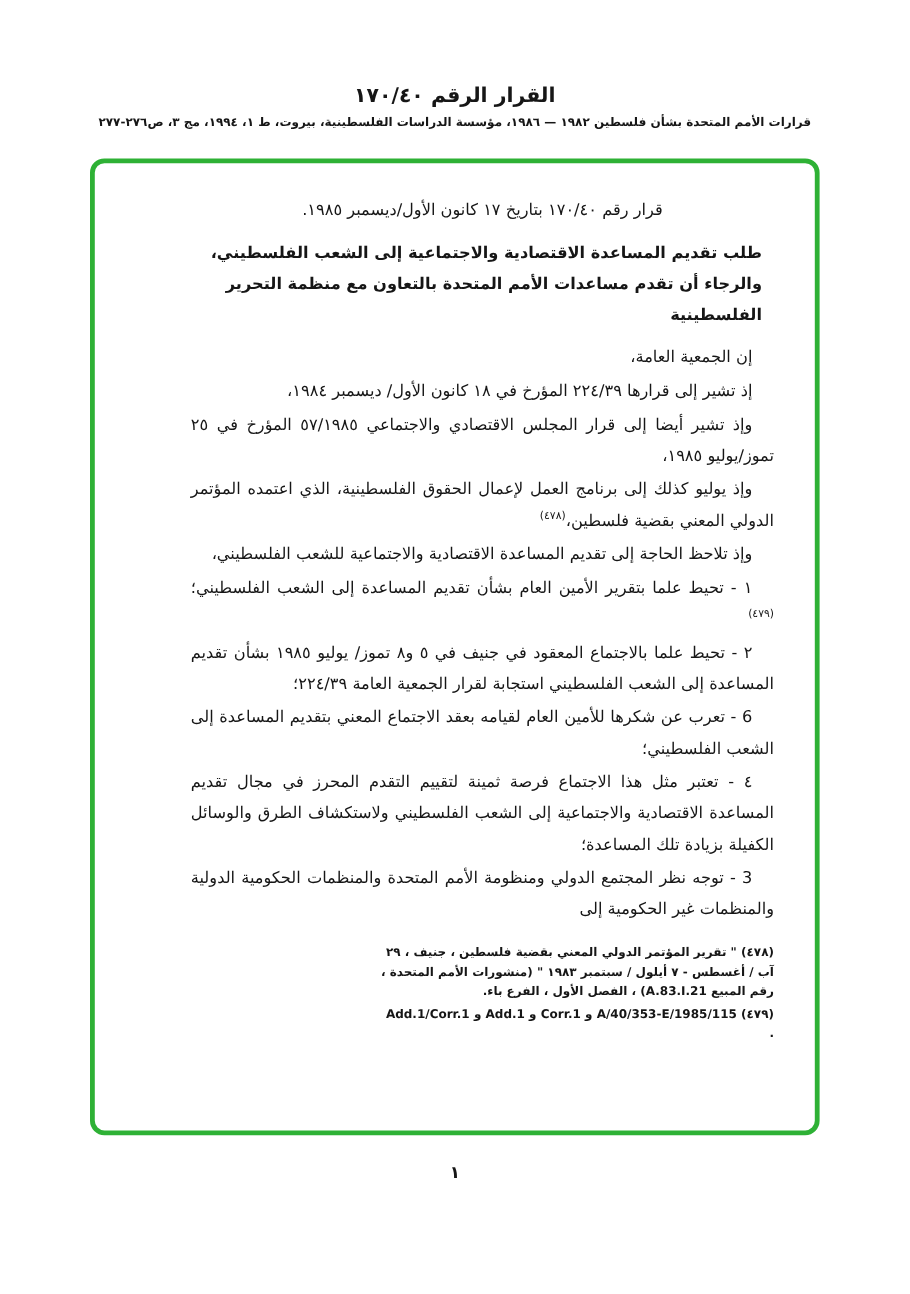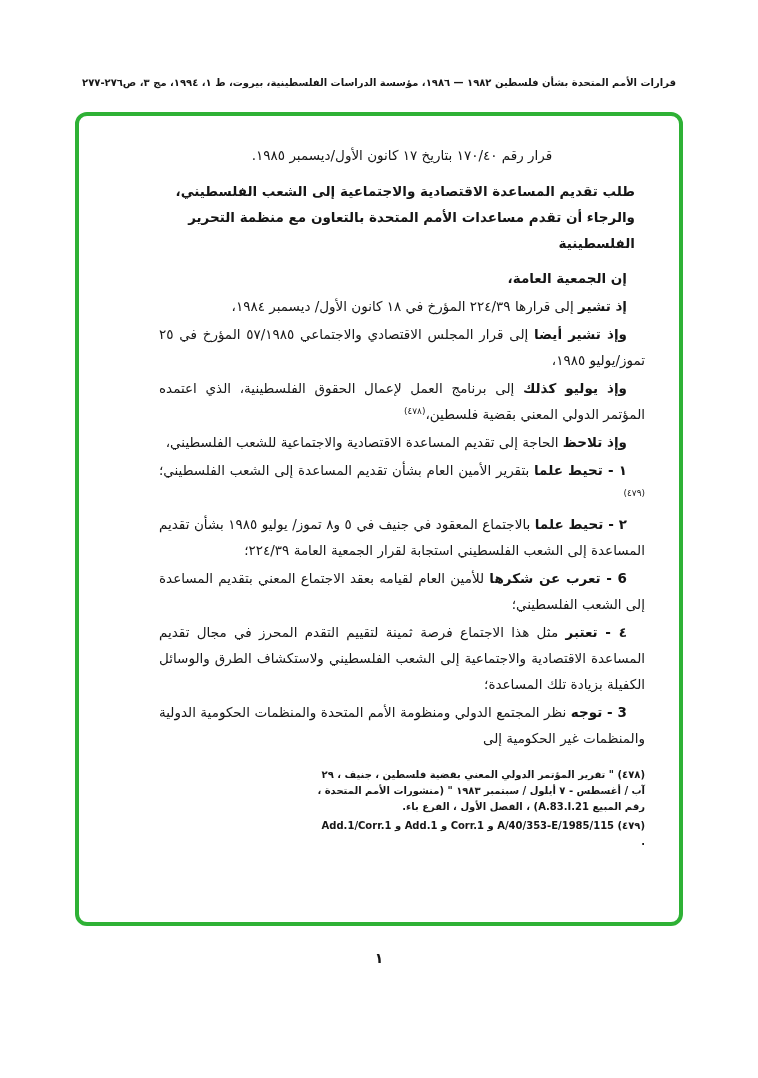--- a/index.html
+++ b/index.html
@@ -55,21 +55,21 @@
     margin-bottom: 9px;
     padding: 0 10px;
   }
   .para {
     font-size: 13.5px;
     line-height: 26px;
     text-align: justify;
     text-indent: 18px;
     margin-bottom: 2px;
   }
-  .para b { font-weight: bold; }
+  .para b { font-weight: normal; }
   sup.note {
     font-size: 9px;
     font-weight: normal;
     vertical-align: super;
     line-height: 0;
   }
   .footnotes {
     margin-top: 16px;
     text-align: right;
   }
@@ -89,20 +89,21 @@
     font-weight: bold;
     direction: rtl;
   }
 </style>
 </head>
 <body>
 
 <div class="page">
 
   <div class="doc-header">
+    <div class="doc-title">القرار الرقم ١٧٠/٤٠</div>
     <div class="doc-source">قرارات الأمم المتحدة بشأن فلسطين ١٩٨٢ — ١٩٨٦، مؤسسة الدراسات الفلسطينية، بيروت، ط ١، ١٩٩٤، مج ٣، ص٢٧٦-٢٧٧</div>
   </div>
 
   <div class="green-box">
 
     <p class="date-line">قرار رقم ١٧٠/٤٠ بتاريخ ١٧ كانون الأول/ديسمبر ١٩٨٥.</p>
 
     <p class="subject">طلب تقديم المساعدة الاقتصادية والاجتماعية إلى الشعب الفلسطيني، والرجاء أن تقدم مساعدات الأمم المتحدة بالتعاون مع منظمة التحرير الفلسطينية</p>
 
     <p class="para"><b>إن الجمعية العامة،</b><span></span></p>

